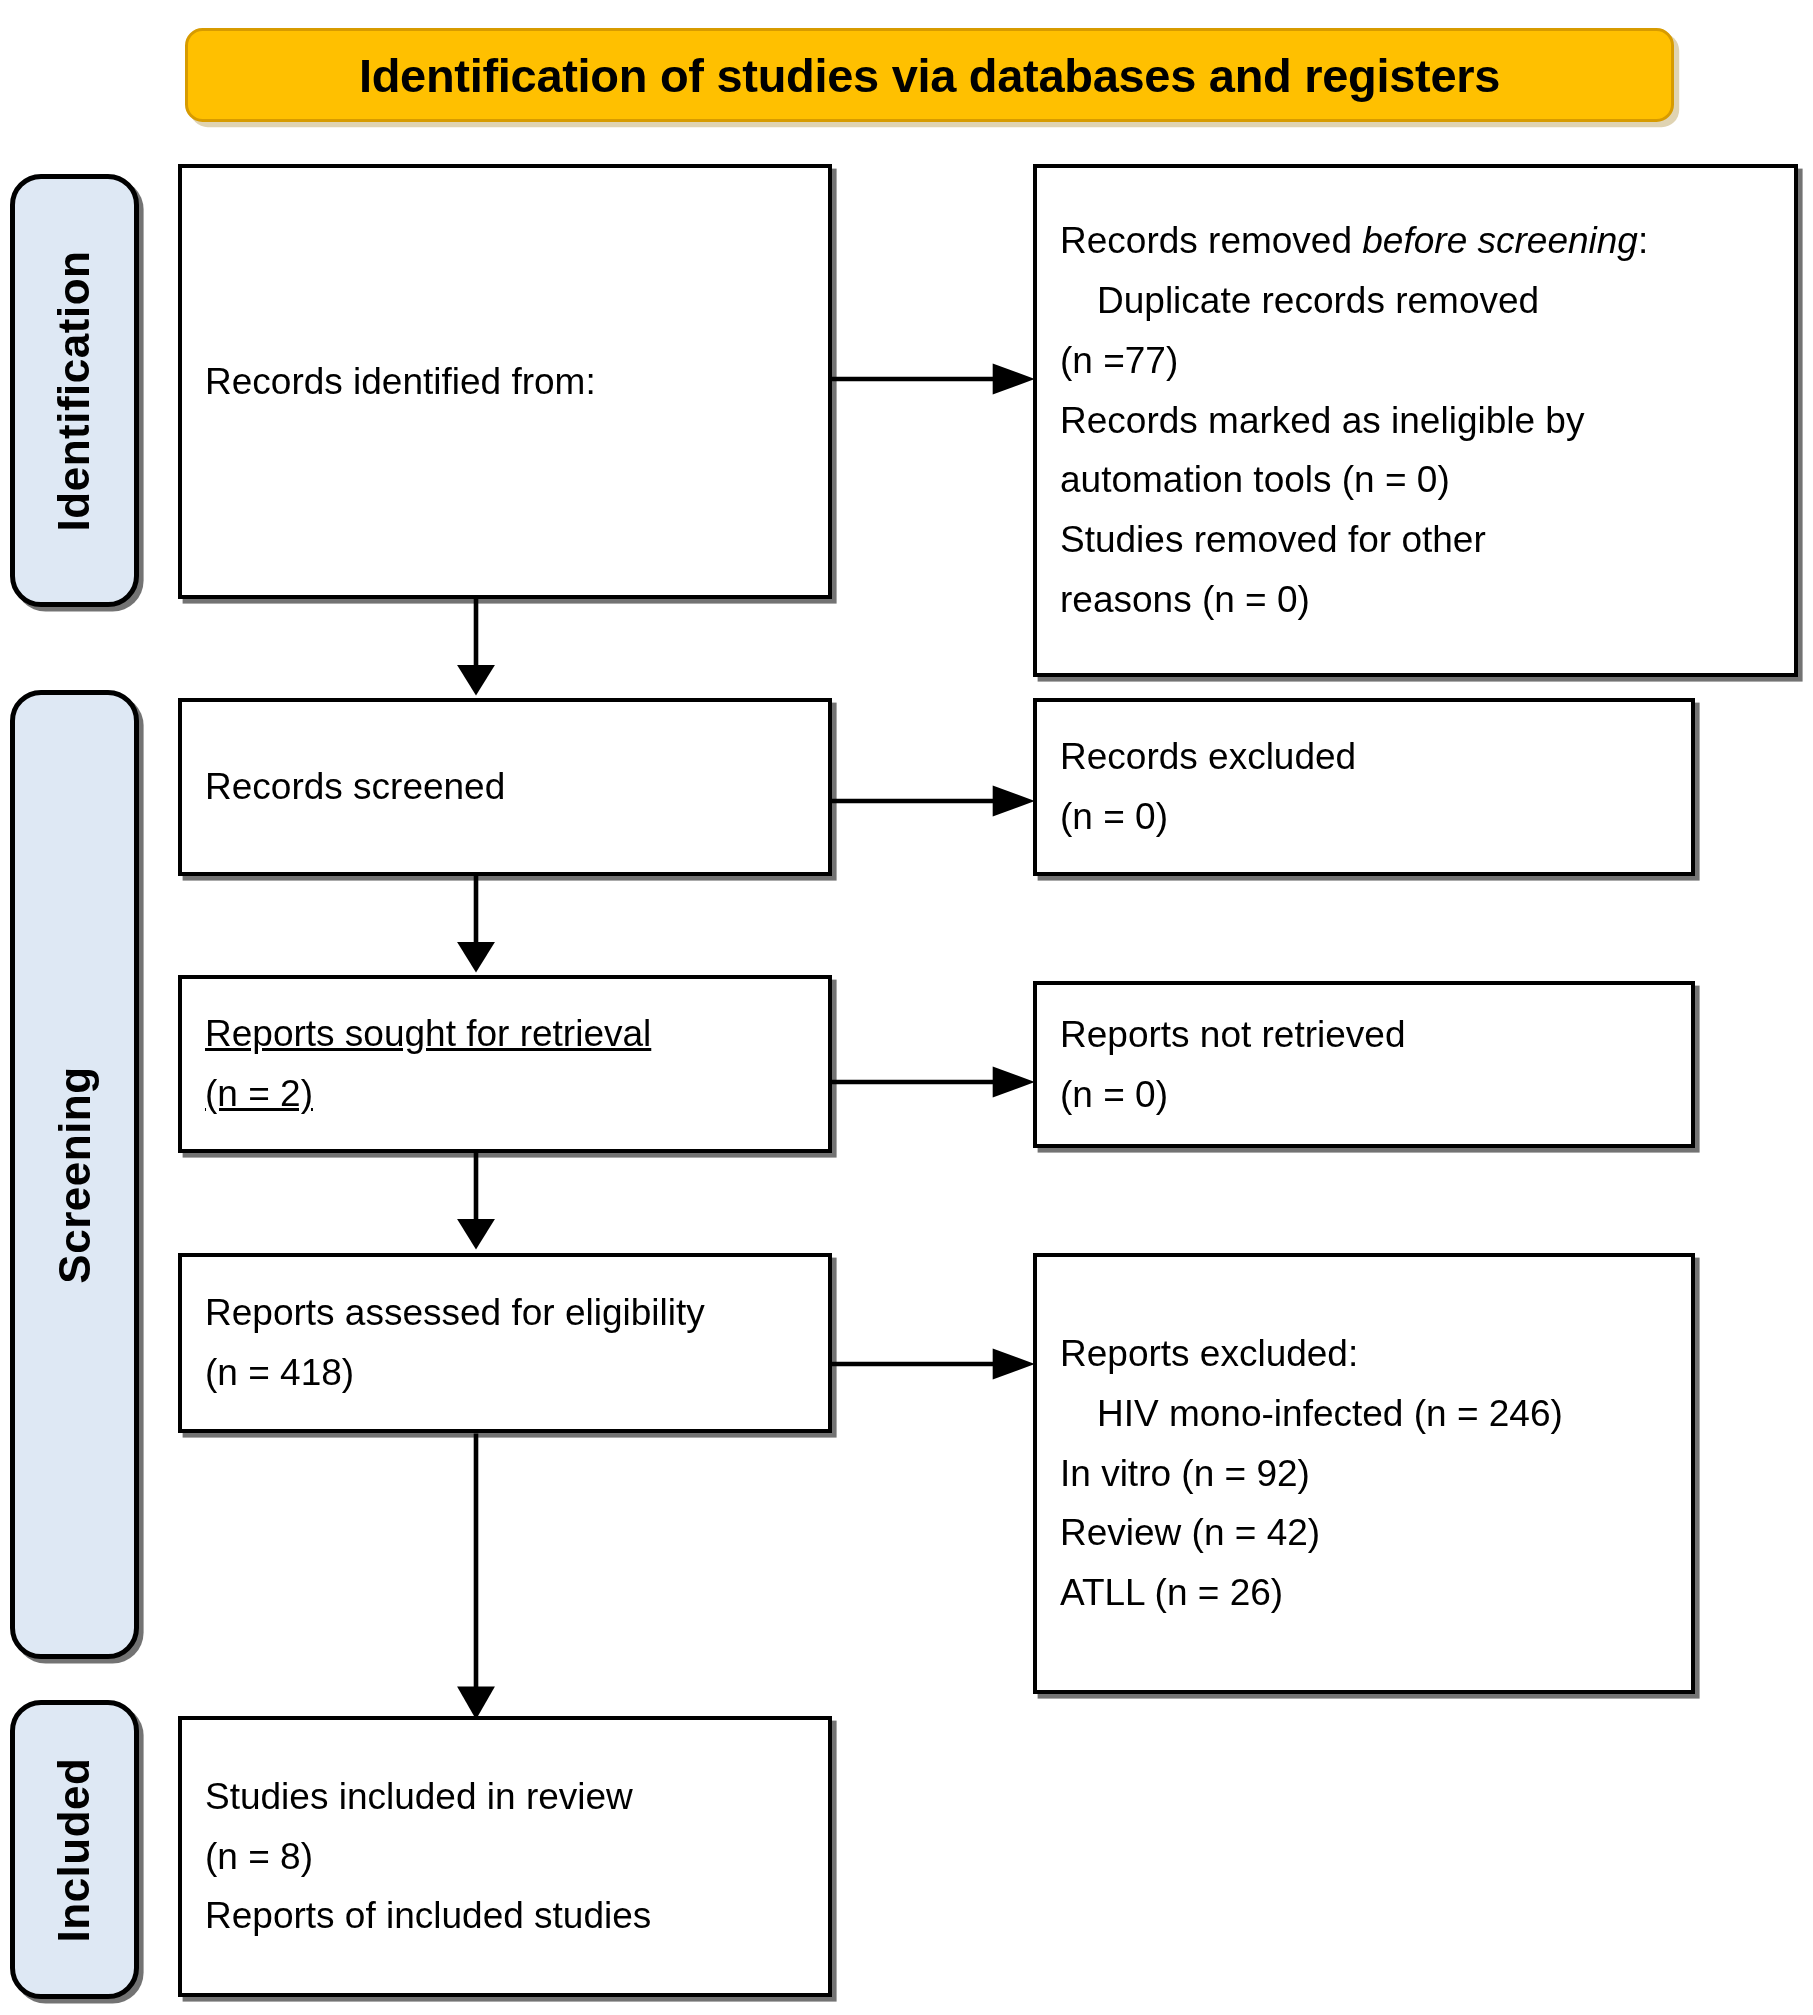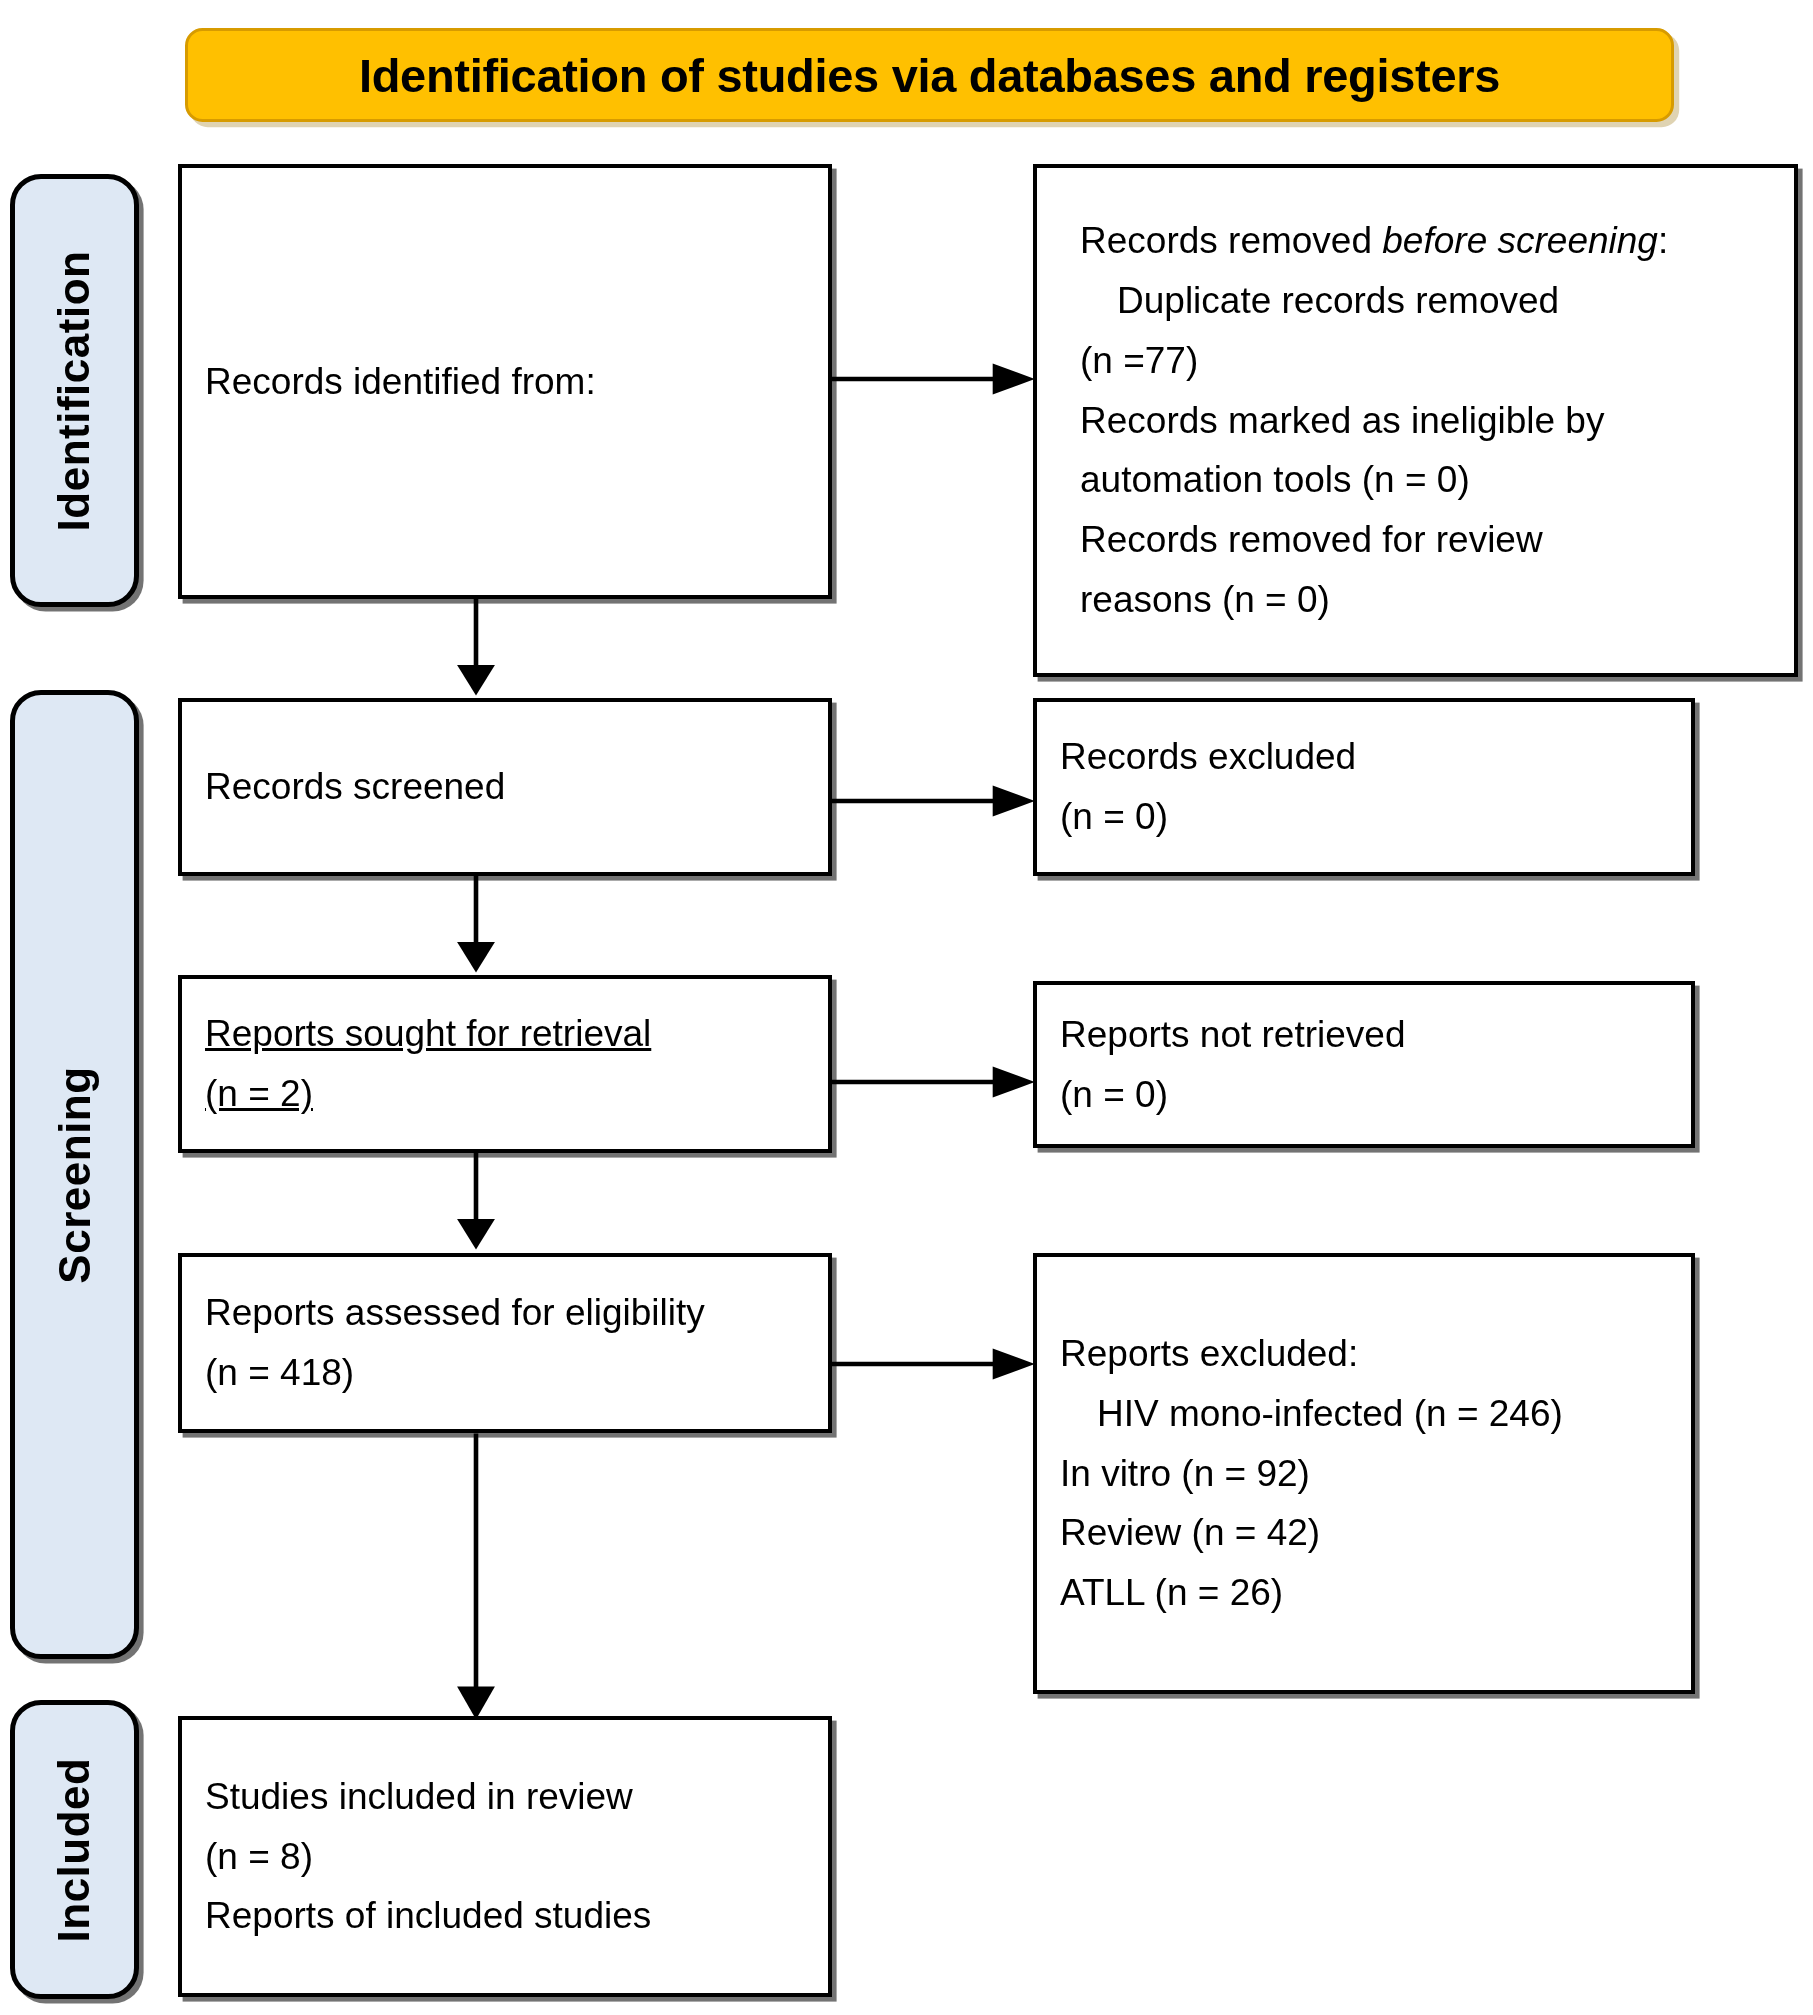--- a/index.html
+++ b/index.html
@@ -114,28 +114,28 @@
   <div class="stage-pill" style="left:10.3px; top:1700px; width:129px; height:299px;">
     <span>Included</span>
   </div>
 
   <div class="flow-box" style="left:178px; top:164px; width:654px; height:435px;">
     <div class="lines">
       <div class="ln">Records identified from:</div>
     </div>
   </div>
 
-  <div class="flow-box" style="left:1033px; top:164px; width:765px; height:513px;padding-left:20px;">
+  <div class="flow-box" style="left:1033px; top:164px; width:765px; height:513px;">
     <div class="lines">
       <div class="ln"><span>Records removed </span><em>before screening</em><span>:</span></div>
       <div class="ln indent">Duplicate records removed</div>
       <div class="ln">(n =77)</div>
       <div class="ln">Records marked as ineligible by</div>
       <div class="ln">automation tools (n = 0)</div>
-      <div class="ln">Records removed for review</div>
+      <div class="ln">Studies removed for other</div>
       <div class="ln">reasons (n = 0)</div>
     </div>
   </div>
 
   <div class="conn" style="left:829px; top:361px;">
     <svg width="206" height="36" viewBox="0 0 400 70">
       <line x1="0" y1="35" x2="330" y2="35" stroke="#000" stroke-width="9"></line>
       <polygon points="318,5 400,35 318,65" fill="#000"></polygon>
     </svg>
   </div>

